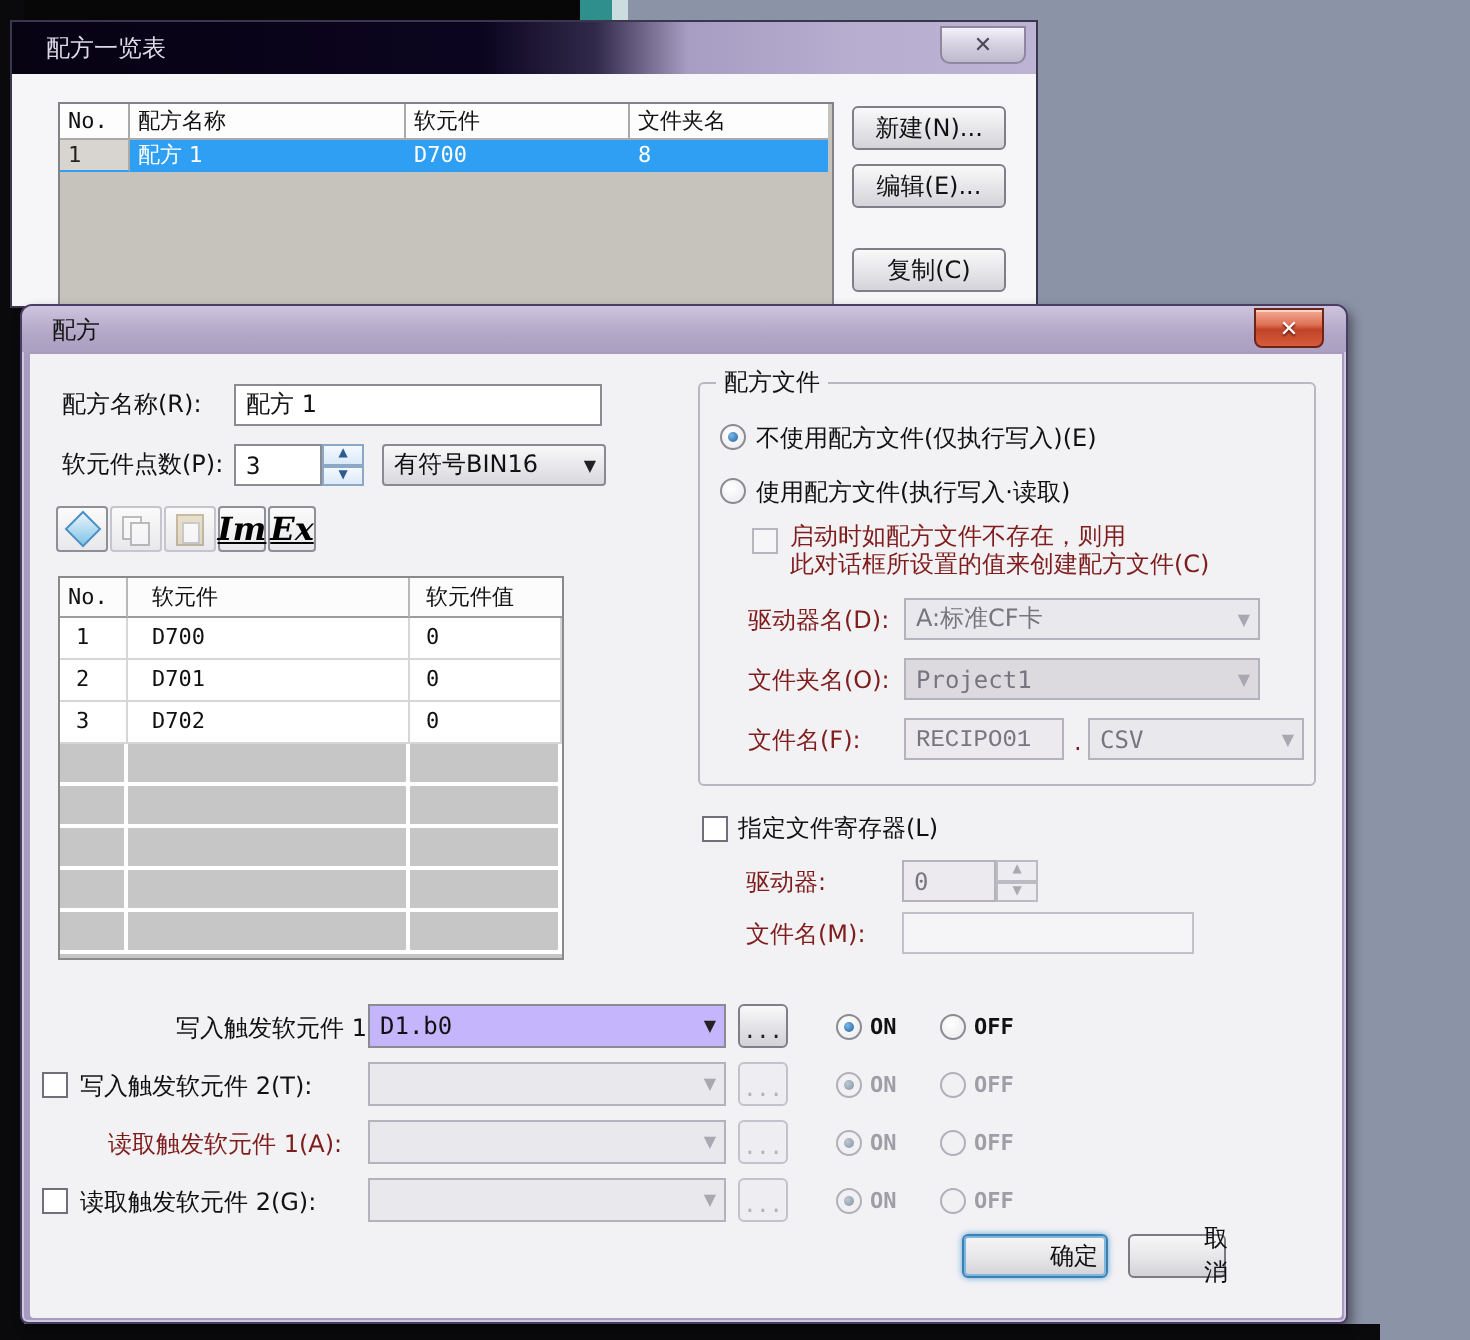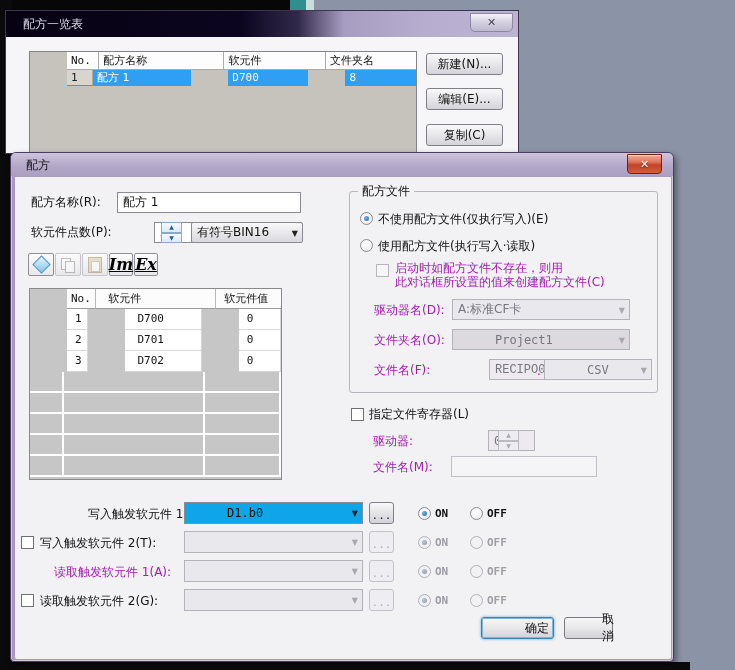--- a/index.html
+++ b/index.html
@@ -1,20 +1,20 @@
 <!DOCTYPE html>
 <html><head>
 <meta charset="utf-8">
 <style>
   html,body{margin:0;padding:0;}
   body{width:735px;height:670px;overflow:hidden;position:relative;
        font-family:"DejaVu Sans",sans-serif;font-size:12px;color:#111;
        background:#8b93a7;}
   .abs{position:absolute;}
-  .mono{font-family:"DejaVu Sans Mono",monospace;margin-left:37px;}
+  .mono{font-family:"DejaVu Sans Mono",monospace;}
 
   
   .strip-top{left:0;top:0;width:313px;height:10px;background:#070708;}
   .strip-teal{left:290px;top:0;width:16px;height:10px;background:#2f8f8c;}
   .strip-pale{left:306px;top:0;width:8px;height:10px;background:#ccdde0;}
   .strip-left{left:0;top:0;width:12px;height:670px;background:#0a090c;}
   .strip-bottom{left:0;top:662px;width:690px;height:8px;background:#0a090c;}
 
   
   .dlg1{left:5px;top:10px;width:512px;height:142px;z-index:1;
@@ -35,45 +35,45 @@
   .d1-cell{box-sizing:border-box;border-right:1px solid #aaa;border-bottom:1px solid #aaa;
     height:18px;line-height:17px;padding-left:4px;background:#fdfdfd;font-size:11px;
     white-space:nowrap;overflow:hidden;}
   .d1-c0{width:35px;}.d1-c1{width:138px;}.d1-c2{width:112px;}.d1-c3{width:99px;border-right:none;}
   .d1-data .d1-cell{height:16px;line-height:15px;background:#2e9ff2;color:#fff;border-color:#2e9ff2;}
   .d1-data .d1-c0{background:#d8d4cf;color:#222;border-right:1px solid #aaa;}
   .d1-btn{position:absolute;left:420px;width:77px;height:22px;box-sizing:border-box;
     border:1px solid #7f7f8a;border-radius:3px;
     background:linear-gradient(#f9f9f9,#e5e5e9 55%,#d3d3d9);
     display:flex;align-items:center;justify-content:center;font-size:12px;cursor:default;}
-  .d1-btn-new{top:16px;}.d1-btn-edit{top:51px;}.d1-btn-copy{top:87px;}
+  .d1-btn-new{top:16px;}.d1-btn-edit{top:45px;}.d1-btn-copy{top:87px;}
 
   
   .dlg2{left:10px;top:152px;width:664px;height:510px;z-index:2;box-sizing:border-box;
     background:#a89bc0;border:1px solid #493d63;border-radius:6px 6px 4px 4px;
     box-shadow:inset 0 0 0 1px #cfc6df, 2px 3px 6px rgba(0,0,0,.45);}
   .dlg2-title{position:relative;height:23px;
     background:linear-gradient(#cdc4de,#b2a7c7 60%,#aba0c1);border-radius:5px 5px 0 0;}
   .dlg2-title-text{position:absolute;left:15px;top:4px;color:#151515;}
   .dlg2-close{position:absolute;right:11px;top:1px;width:35px;height:20px;box-sizing:border-box;
     border:1px solid #6e2415;border-radius:0 0 4px 4px;
     background:linear-gradient(#f3ab97,#df7257 40%,#c04328 55%,#d65c3c 100%);
     box-shadow:inset 0 1px 0 rgba(255,255,255,.5);
     display:flex;align-items:center;justify-content:center;
     color:#fff;font-weight:bold;font-size:11px;text-shadow:0 1px 1px #5e1d10;}
   .dlg2-content{position:absolute;left:4px;top:24px;width:656px;height:482px;
     background:#f2f1f4;border-radius:0 0 2px 2px;}
 
   .lbl{position:absolute;white-space:nowrap;}
-  .lbl.dis{color:#a21caf;}
+  .lbl.dis{color:#7f1d1d;}
   .fld{position:absolute;box-sizing:border-box;background:#fff;border:1px solid #8b8b93;
     display:flex;align-items:center;padding:0 5px;white-space:nowrap;overflow:hidden;}
   .fld.dis{background:#eceaef;border-color:#b4b2ba;color:#77757e;}
   .fld.dis-empty{background:#f5f4f7;border-color:#c2c0c8;}
-  .combo{position:absolute;box-sizing:border-box;background:#0ea5e9;border:1px solid #8b8b93;
+  .combo{position:absolute;box-sizing:border-box;background:#c4b5fd;border:1px solid #8b8b93;
     display:flex;align-items:center;padding:0 5px;}
   .combo .arr{position:absolute;right:4px;top:50%;transform:translateY(-50%);
     font-size:8px;color:#222;}
   .combo.dis{background:#e9e8ec;border-color:#b4b2ba;color:#77757e;}
   .combo.dis .arr{color:#a9a7af;}
   .combo.btnlook{background:linear-gradient(#f8f8f8,#e6e5e9 60%,#d9d8dd);border-color:#8a8a92;border-radius:2px;}
 
   .spin{position:absolute;box-sizing:border-box;width:21px;display:flex;flex-direction:column;}
   .spin .sb{flex:1;box-sizing:border-box;border:1px solid #8ba8c7;
     background:linear-gradient(#f4f9ff,#dce9f7);display:flex;align-items:center;justify-content:center;

